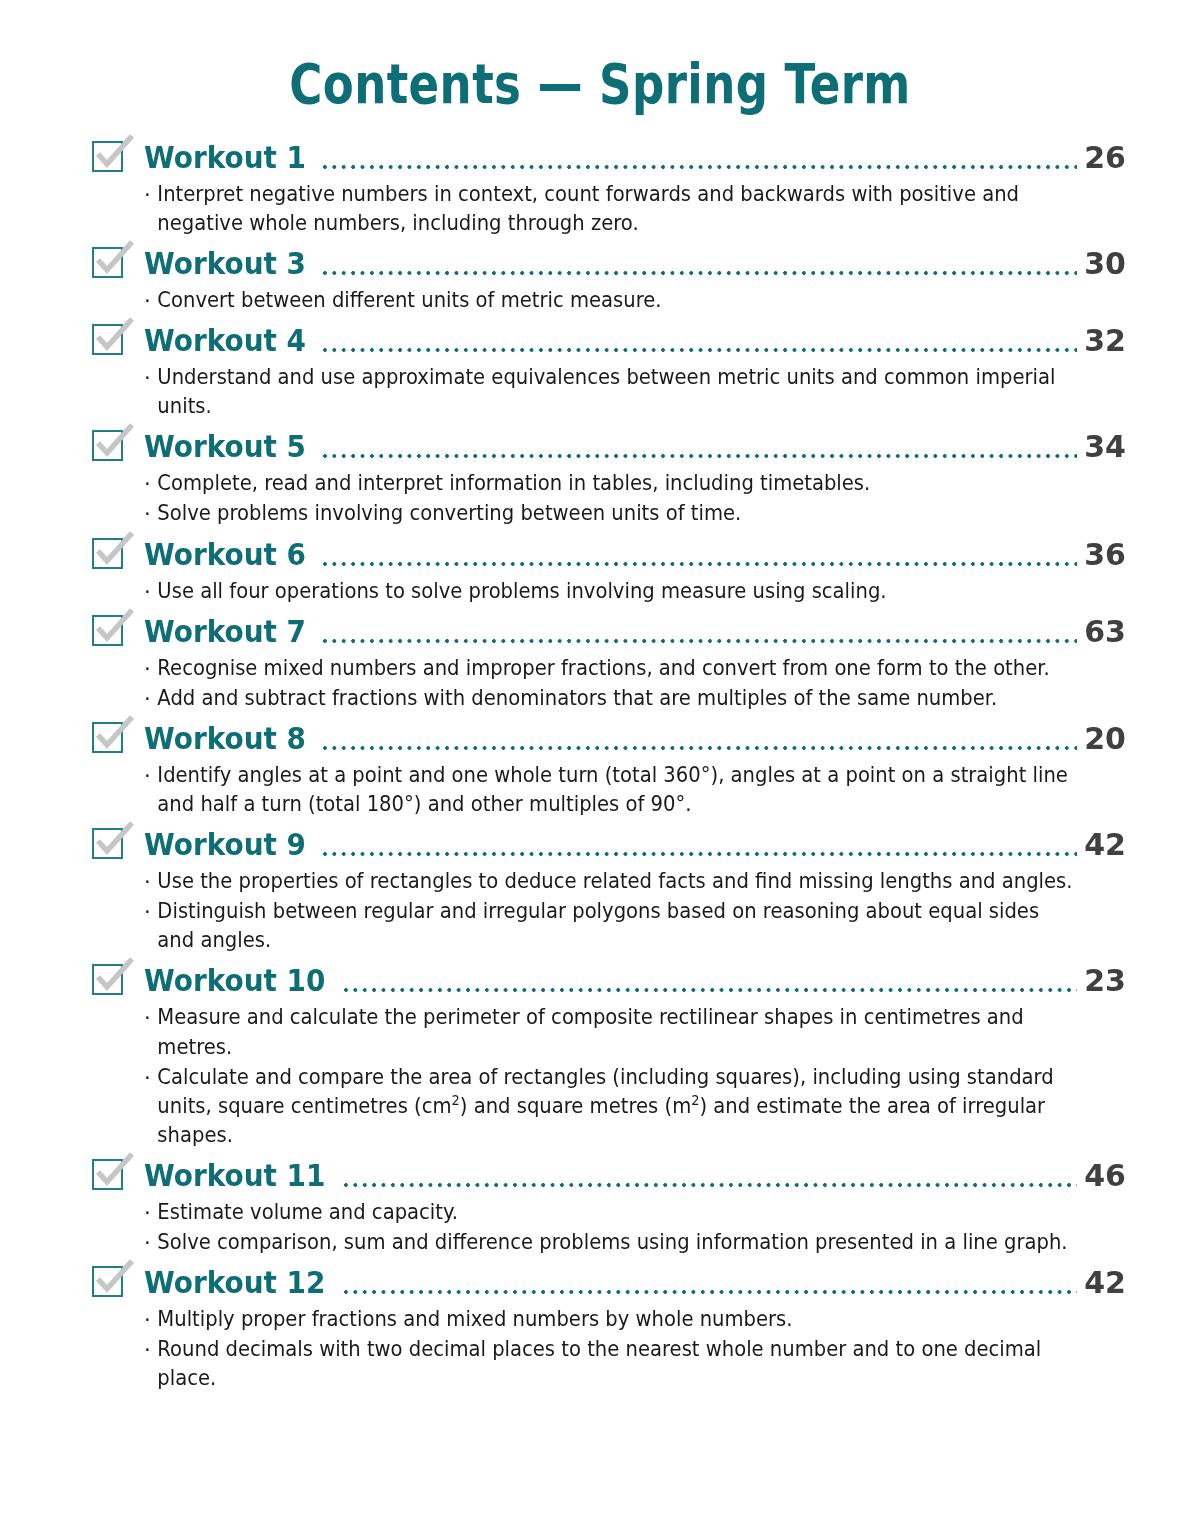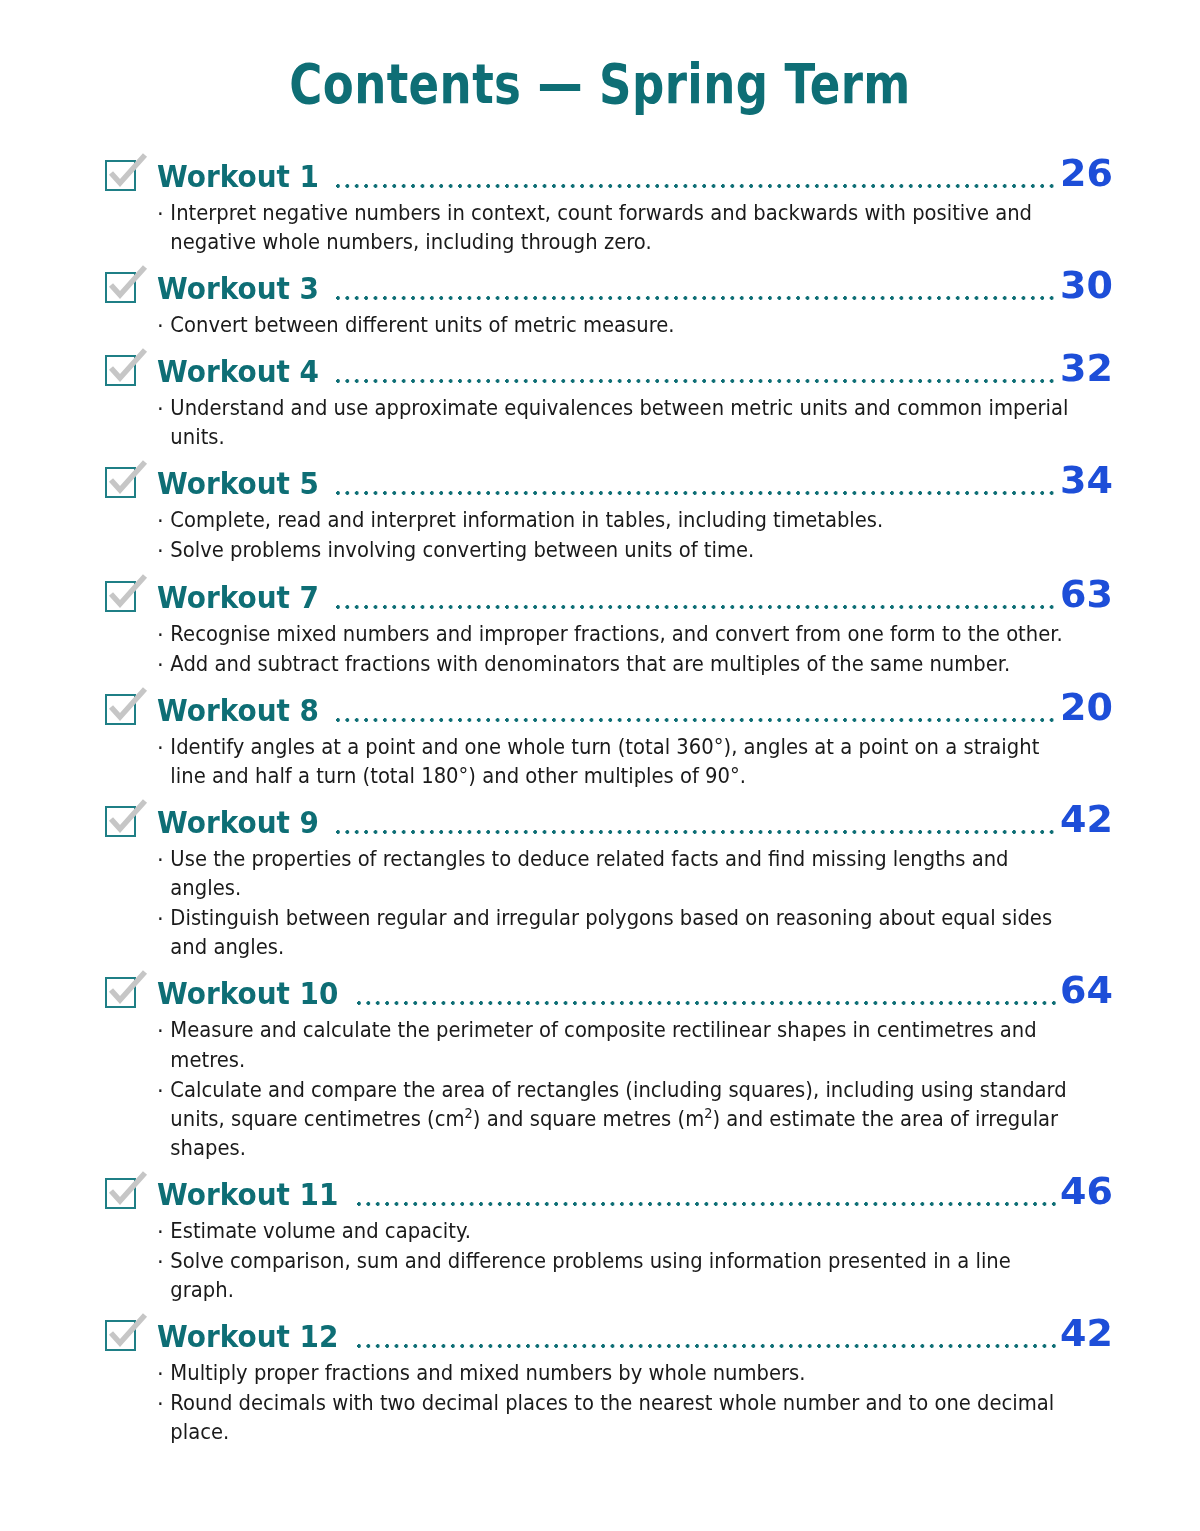--- a/index.html
+++ b/index.html
@@ -36,21 +36,21 @@
     padding-top: 56px;
     padding-bottom: 0;
     line-height: 1.05;
     transform: scaleX(0.82);
     transform-origin: center center;
     white-space: nowrap;
   }
 
   
   .toc {
-    margin: 17px;
+    margin: 4px;
     padding: 23px 70px 0 88px;
   }
 
   .entry {
     margin: 0 0 9px 0;
     padding: 0;
   }
 
   .entry-head {
     display: flex;
@@ -105,23 +105,23 @@
     right: 0;
     bottom: 6px;
     height: 4px;
     background-image: radial-gradient(circle at 2px 2px, #0e6e75 1.7px, rgba(255,255,255,0) 2.1px);
     background-size: 9.4px 4px;
     background-repeat: repeat-x;
   }
 
   .entry-page {
     flex: 0 0 auto;
-    color: #1d4ed8;
+    color: #404040;
     font-weight: bold;
-    font-size: 38px;
+    font-size: 30px;
     line-height: 1;
     padding-bottom: 2px;
     min-width: 46px;
     text-align: right;
   }
 
   
   .bullets {
     list-style: none;
     margin: 5px 0 0 0;
@@ -222,20 +222,35 @@
           <li>Solve problems involving converting between units of time.</li>
         </ul>
       </div>
       <div class="entry">
         <div class="entry-head">
           <span class="checkbox">
             <svg viewBox="0 0 46 40" aria-hidden="true">
               <path d="M6 20 L15 30 L40 2" fill="none" stroke="#c6c6c6" stroke-width="5.5" stroke-linecap="butt" stroke-linejoin="miter"></path>
             </svg>
           </span>
+          <span class="entry-title">Workout 6</span>
+          <span class="leader"></span>
+          <span class="entry-page">36</span>
+        </div>
+        <ul class="bullets">
+          <li>Use all four operations to solve problems involving measure using scaling.</li>
+        </ul>
+      </div>
+      <div class="entry">
+        <div class="entry-head">
+          <span class="checkbox">
+            <svg viewBox="0 0 46 40" aria-hidden="true">
+              <path d="M6 20 L15 30 L40 2" fill="none" stroke="#c6c6c6" stroke-width="5.5" stroke-linecap="butt" stroke-linejoin="miter"></path>
+            </svg>
+          </span>
           <span class="entry-title">Workout 7</span>
           <span class="leader"></span>
           <span class="entry-page">63</span>
         </div>
         <ul class="bullets">
           <li>Recognise mixed numbers and improper fractions, and convert from one form to the other.</li>
           <li>Add and subtract fractions with denominators that are multiples of the same number.</li>
         </ul>
       </div>
       <div class="entry">
@@ -271,21 +286,21 @@
       </div>
       <div class="entry">
         <div class="entry-head">
           <span class="checkbox">
             <svg viewBox="0 0 46 40" aria-hidden="true">
               <path d="M6 20 L15 30 L40 2" fill="none" stroke="#c6c6c6" stroke-width="5.5" stroke-linecap="butt" stroke-linejoin="miter"></path>
             </svg>
           </span>
           <span class="entry-title">Workout 10</span>
           <span class="leader"></span>
-          <span class="entry-page">64</span>
+          <span class="entry-page">23</span>
         </div>
         <ul class="bullets">
           <li>Measure and calculate the perimeter of composite rectilinear shapes in centimetres and metres.</li>
           <li>Calculate and compare the area of rectangles (including squares), including using standard units, square centimetres (cm<sup>2</sup>) and square metres (m<sup>2</sup>) and estimate the area of irregular shapes.</li>
         </ul>
       </div>
       <div class="entry">
         <div class="entry-head">
           <span class="checkbox">
             <svg viewBox="0 0 46 40" aria-hidden="true">

